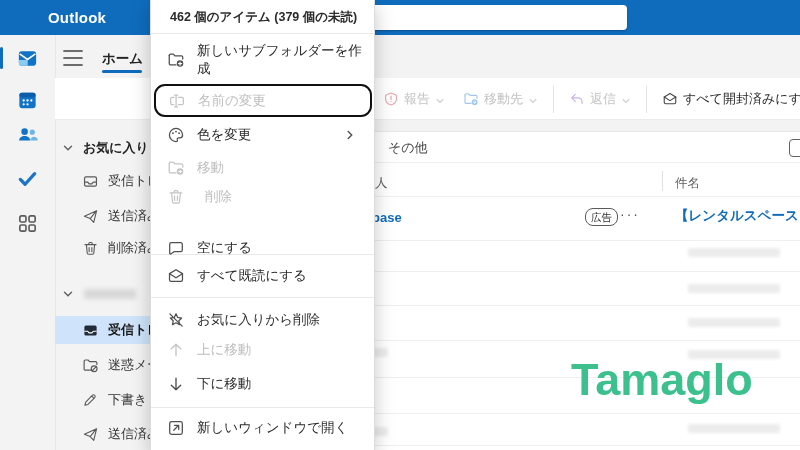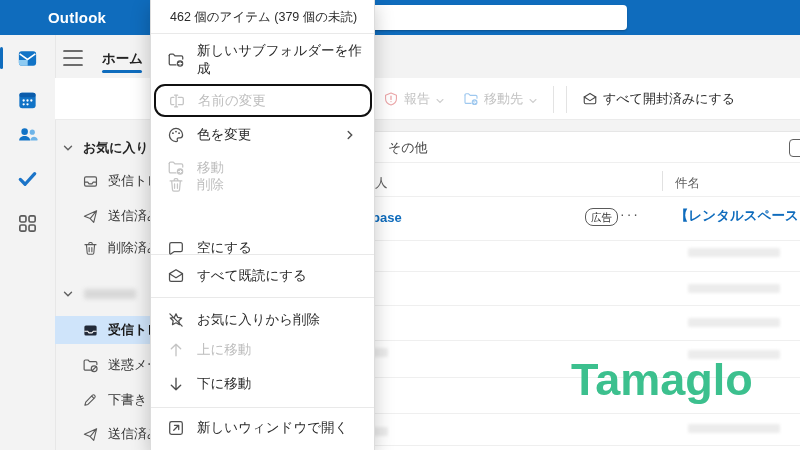--- a/index.html
+++ b/index.html
@@ -54,21 +54,21 @@
   .subject-link{left:675px;top:207px;width:125px;font-weight:bold;color:#0f6cbd;font-size:13.5px;
     white-space:nowrap;overflow:hidden;cursor:pointer;}
   .ghost-bar{height:9px;background:#ececec;border-radius:2px;filter:blur(1.5px);}
   .filter-fragment{left:789px;top:139px;width:16px;height:16px;border:1.5px solid #616161;border-radius:4px;}
   
   .watermark{left:571px;top:354px;font-size:45px;font-weight:bold;color:#3cc08e;letter-spacing:0;}
   
   .context-menu{left:150px;top:0;width:225px;height:450px;background:#fff;
     border:1px solid #dcdcdc;border-top:none;border-bottom:none;box-sizing:border-box;
     box-shadow:0 6px 18px rgba(0,0,0,.22);}
-  .menu-header{left:19px;top:6px;height:22px;line-height:22px;font-size:12.5px;font-weight:normal;color:#2b2b2b;}
+  .menu-header{left:19px;top:6px;height:22px;line-height:22px;font-size:12.5px;font-weight:bold;color:#2b2b2b;}
   .menu-divider{left:0;width:100%;height:1px;background:#e9e9e9;}
   .menu-item{left:4px;width:215px;height:34px;display:flex;align-items:center;padding-left:12px;
     box-sizing:border-box;font-size:13.5px;color:#2b2b2b;border-radius:4px;cursor:pointer;}
   .menu-item .mi-icon{width:18px;height:18px;flex:none;color:#4f4f4f;margin-right:12px;}
   .menu-item.disabled{color:#bdbdbd;cursor:default;border-radius:11px;}
   .menu-item.disabled .mi-icon{color:#c4c4c4;}
   .menu-item.focused{border:2px solid #101010;left:3px;width:218px;height:33px;}
   .mi-chev{position:absolute;right:14px;width:12px;height:12px;color:#4f4f4f;}
 </style>
 </head>
@@ -222,20 +222,29 @@
             <path d="M2.5 5v9A1.5 1.5 0 0 0 4 15.5h6"></path>
             <circle cx="14.5" cy="14" r="3.6" fill="currentColor" stroke="none"></circle>
             <path d="M12.8 14h3.2M14.6 12.5L16.1 14l-1.5 1.5" stroke="#fff" stroke-width="1.1"></path>
           </svg></span>
     <span>移動先</span>
     <span class="rb-chev"><svg viewBox="0 0 12 12" fill="none" stroke="currentColor" stroke-width="1.4" stroke-linecap="round" style="width:100%;height:100%">
             <path d="M2.5 4.2L6 7.7l3.5-3.5"></path>
           </svg></span>
       </div>
       <div class="ribbon-sep"></div>
+      <div class="ribbon-btn disabled">
+        <span class="rb-icon" style="color:#c7b3eb"><svg viewBox="0 0 20 20" fill="none" stroke="currentColor" stroke-width="1.4" stroke-linecap="round" stroke-linejoin="round" style="width:100%;height:100%">
+            <path d="M7.8 4.2L3.4 8.6l4.4 4.4M3.4 8.6h8.1a4.8 4.8 0 0 1 4.8 4.8v2" stroke-width="1.5"></path>
+          </svg></span>
+    <span>返信</span>
+    <span class="rb-chev"><svg viewBox="0 0 12 12" fill="none" stroke="currentColor" stroke-width="1.4" stroke-linecap="round" style="width:100%;height:100%">
+            <path d="M2.5 4.2L6 7.7l3.5-3.5"></path>
+          </svg></span>
+      </div>
       <div class="ribbon-sep"></div>
       <div class="ribbon-btn enabled">
         <span class="rb-icon" style="color:#484848"><svg viewBox="0 0 20 20" fill="none" stroke="currentColor" stroke-width="1.4" stroke-linecap="round" stroke-linejoin="round" style="width:100%;height:100%">
             <path d="M2.8 7.4L10 3l7.2 4.4v6.8A1.8 1.8 0 0 1 15.4 16H4.6a1.8 1.8 0 0 1-1.8-1.8z"></path>
             <path d="M2.8 7.4L10 12l7.2-4.6"></path>
           </svg></span>
     <span>すべて開封済みにする</span>
     </div>
     </div>
 
@@ -310,21 +319,21 @@
         </div>
         <div class="menu-item abs disabled" style="top: 151px;">
           <span class="mi-icon"><svg viewBox="0 0 20 20" fill="none" stroke="currentColor" stroke-width="1.4" stroke-linecap="round" stroke-linejoin="round" style="width:100%;height:100%">
               <path d="M2.5 5A1.5 1.5 0 0 1 4 3.5h3l2 2h7A1.5 1.5 0 0 1 17.5 7v2"></path>
               <path d="M2.5 5v9A1.5 1.5 0 0 0 4 15.5h6"></path>
               <circle cx="14.5" cy="14" r="3.6" fill="currentColor" stroke="none"></circle>
               <path d="M12.8 14h3.2M14.6 12.5L16.1 14l-1.5 1.5" stroke="#fff" stroke-width="1.1"></path>
             </svg></span>
     <span>移動</span>
     </div>
-        <div class="menu-item abs disabled" style="top: 168px;">
+        <div class="menu-item abs disabled" style="top: 180px; gap: 8px;">
           <span class="mi-icon"><svg viewBox="0 0 20 20" fill="none" stroke="currentColor" stroke-width="1.4" stroke-linecap="round" stroke-linejoin="round" style="width:100%;height:100%">
               <path d="M3.5 5.5h13M8 5.5V4.2a1.2 1.2 0 0 1 1.2-1.2h1.6A1.2 1.2 0 0 1 12 4.2v1.3M5.2 5.5l.9 9.8a1.5 1.5 0 0 0 1.5 1.4h4.8a1.5 1.5 0 0 0 1.5-1.4l.9-9.8M8.4 8.8v4.9M11.6 8.8v4.9"></path>
             </svg></span>
     <span>削除</span>
     </div>
         <div class="menu-item abs" style="top: 231px;">
           <span class="mi-icon"><svg viewBox="0 0 20 20" fill="none" stroke="currentColor" stroke-width="1.4" stroke-linecap="round" stroke-linejoin="round" style="width:100%;height:100%">
               <path d="M3 5.8A1.8 1.8 0 0 1 4.8 4h10.4A1.8 1.8 0 0 1 17 5.8v6.4a1.8 1.8 0 0 1-1.8 1.8H8.2l-3.7 2.5A.9.9 0 0 1 3 15.8z"></path>
             </svg></span>
     <span>空にする</span>

